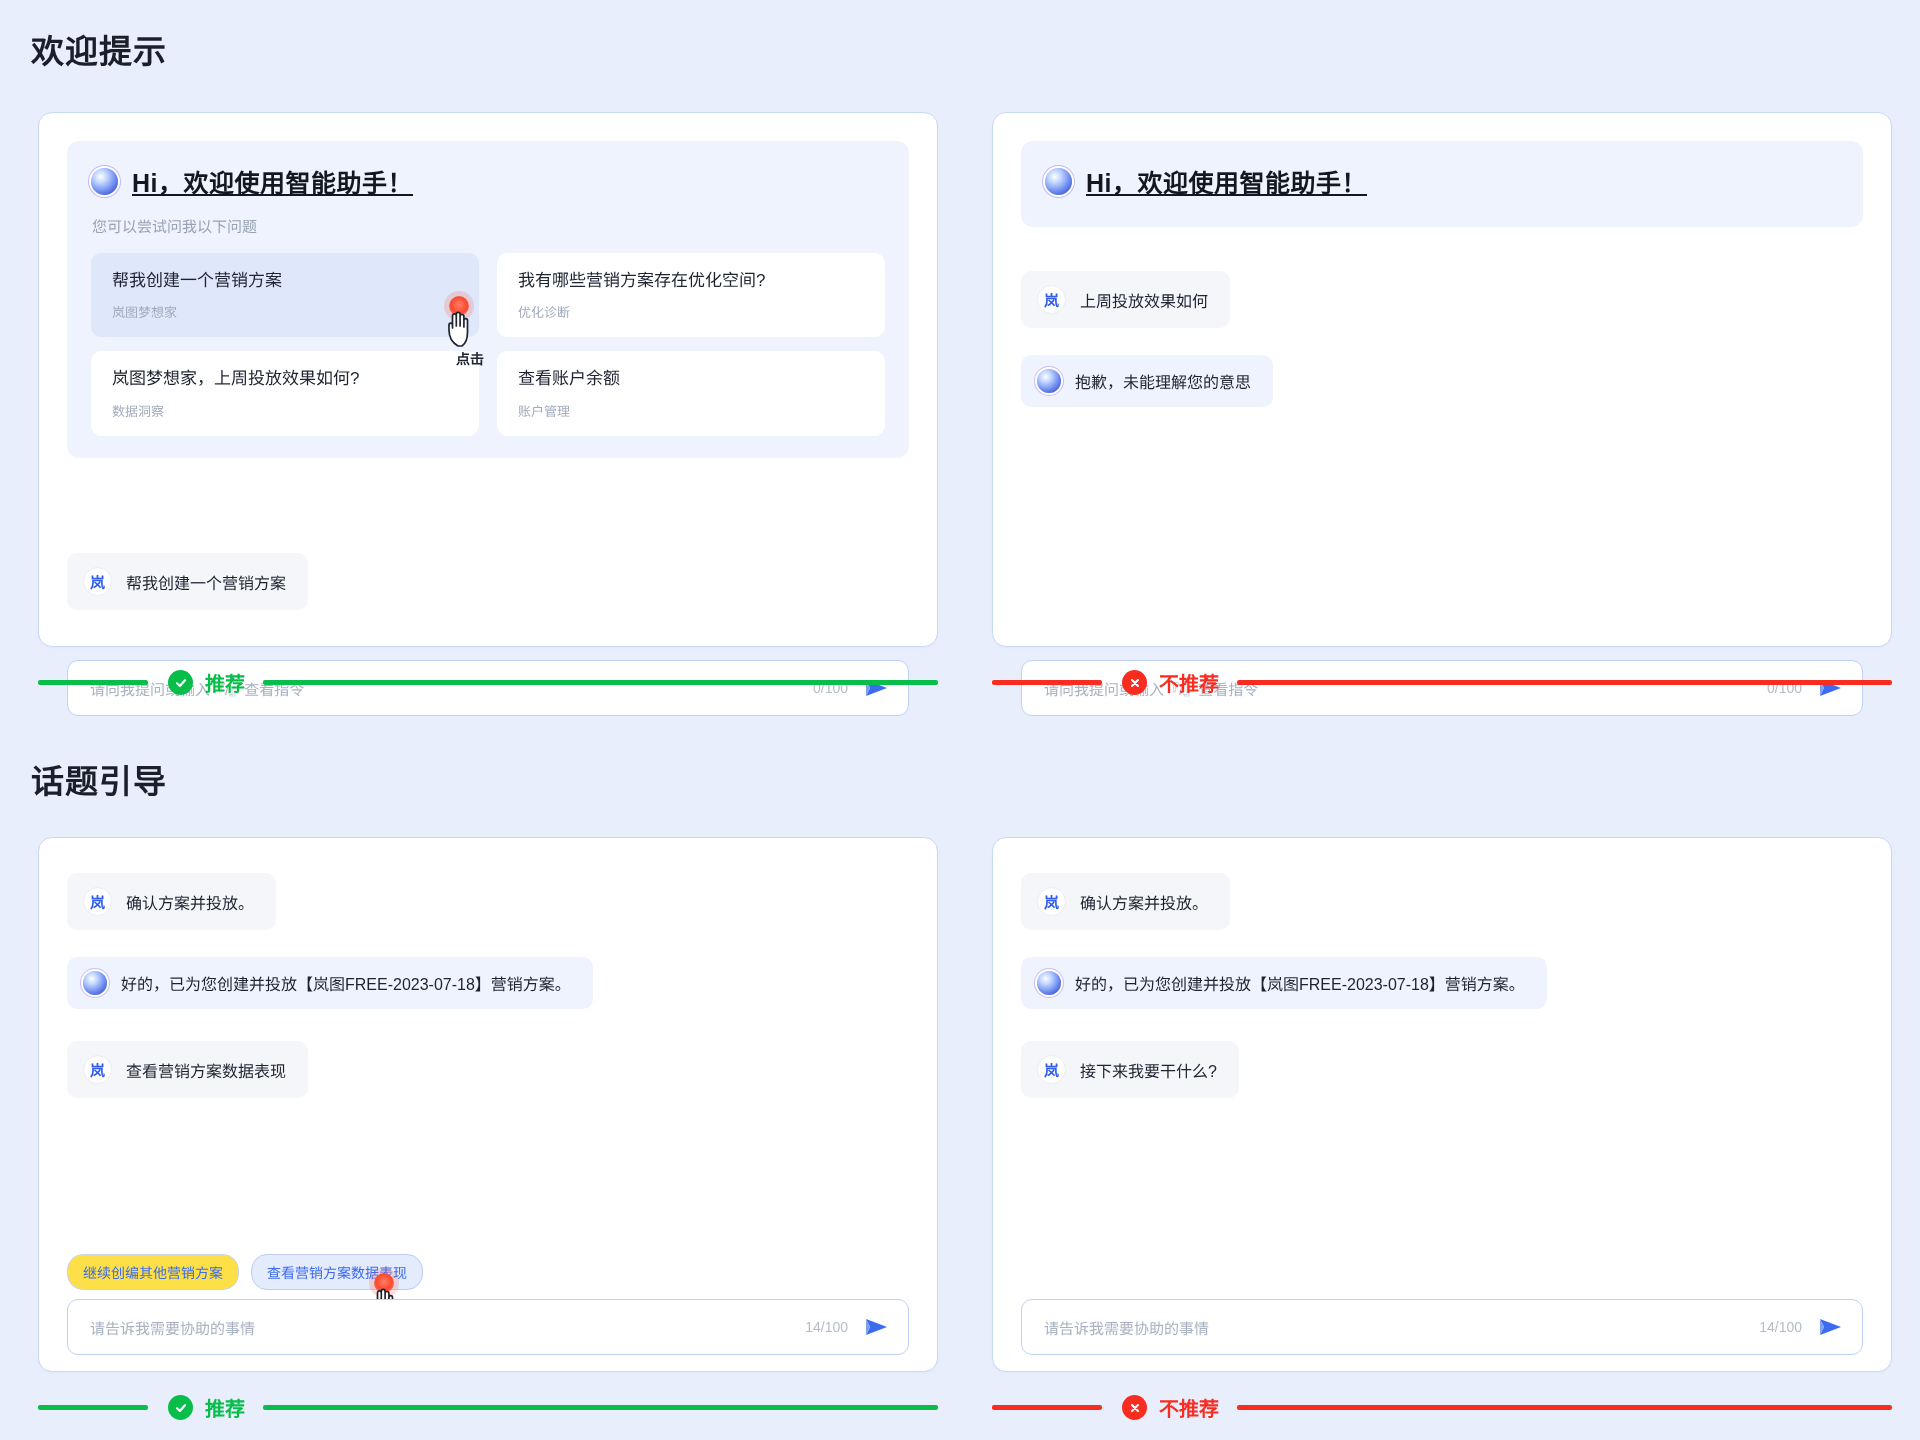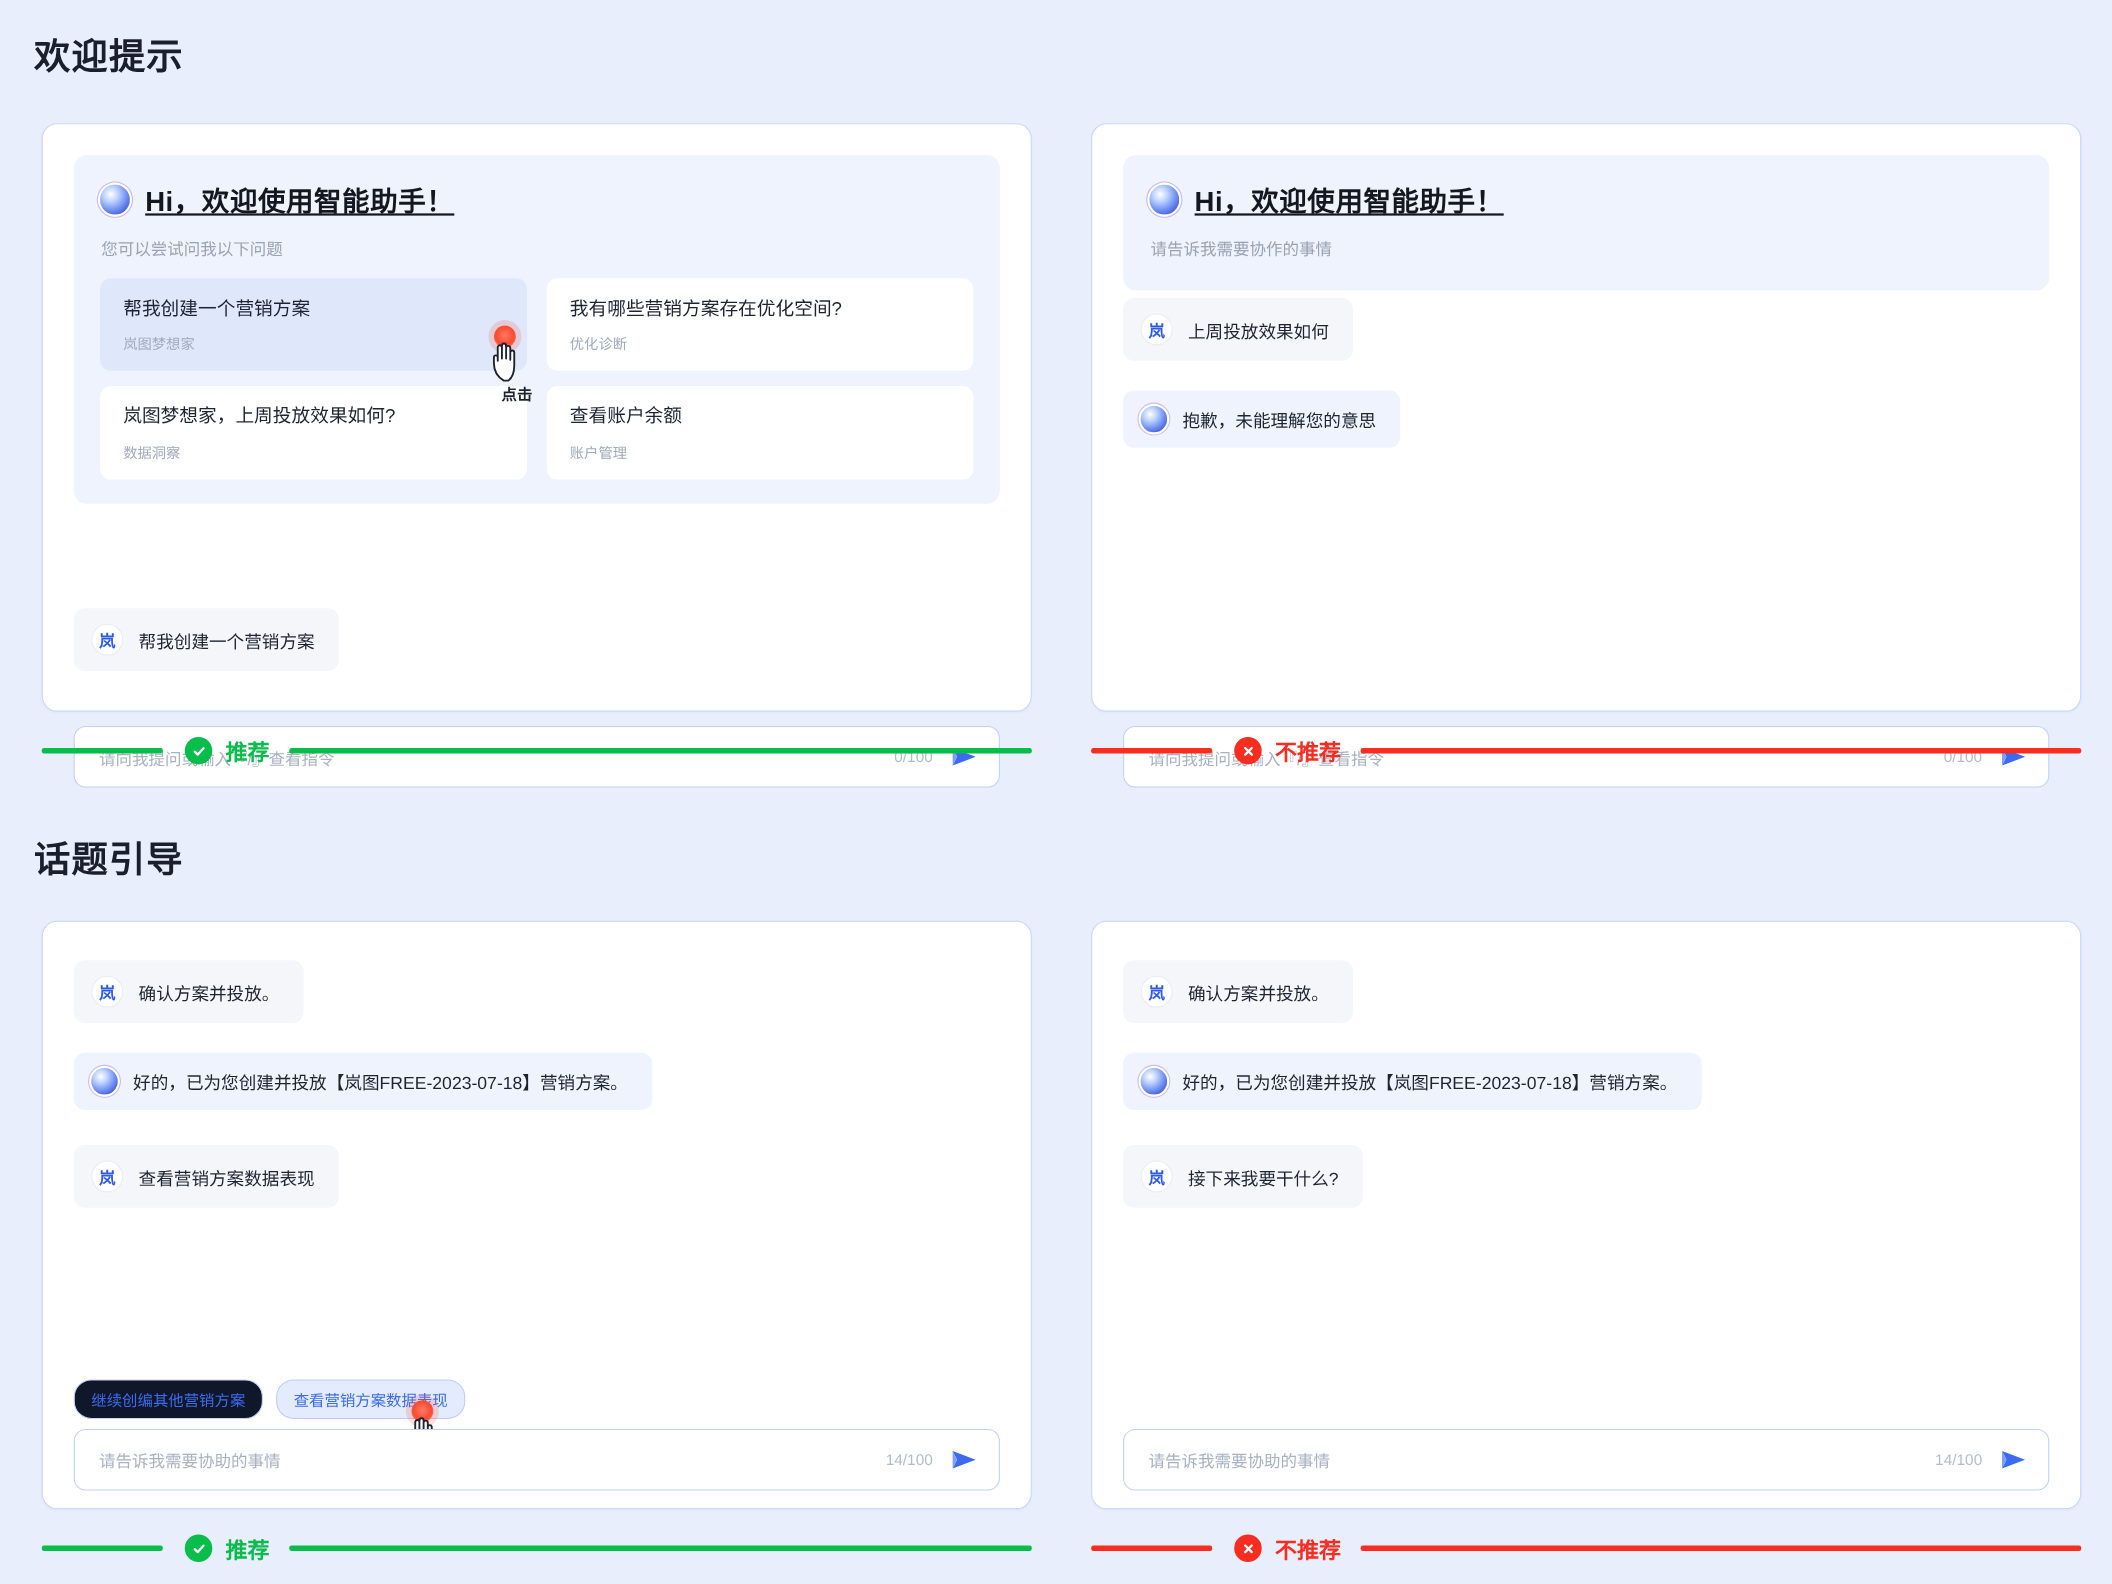--- a/index.html
+++ b/index.html
@@ -79,21 +79,21 @@
     display: flex; align-items: center; justify-content: center;
     font-size: 15px; font-weight: bold; color: #2f5bea; flex: 0 0 auto;
   }
   .bubble-text { font-size: 16px; color: #1d2330; white-space: nowrap; }
 
   
   .chips { position: absolute; display: flex; gap: 12px; }
   .chip {
     font-size: 14px; color: #3c6bf0;
     border: 1px solid #c5d4f7; border-radius: 16px;
-    padding: 7px 15px; background: #0f172a; white-space: nowrap;
+    padding: 7px 15px; background: #fde047; white-space: nowrap;
   }
   .chip.hover { background: #e3ebfd; border-color: #bdcdf5; }
 
   
   .input-bar {
     position: absolute;
     height: 56px; border: 1px solid #bfd2f6; border-radius: 11px;
     background: #ffffff; display: flex; align-items: center;
     padding: 0 18px 0 22px;
   }
@@ -197,21 +197,20 @@
     </div>
   </div>
 
   <div class="card c-tr">
 
     <div class="welcome-panel plain">
       <div class="welcome-head">
         <div class="orb"></div>
         <div class="welcome-title">Hi，欢迎使用智能助手！</div>
       </div>
-      <div class="welcome-sub">请告诉我需要协作的事情</div>
     </div>
 
     <div class="bubble user" style="left: 28px; top: 158px;">
       <div class="avatar-lan">岚</div>
       <div class="bubble-text">上周投放效果如何</div>
     </div>
 
     <div class="bubble ai" style="left: 28px; top: 242px; align-items: flex-end;">
       <div class="orb sm"></div>
       <div class="bubble-text">抱歉，未能理解您的意思</div>

